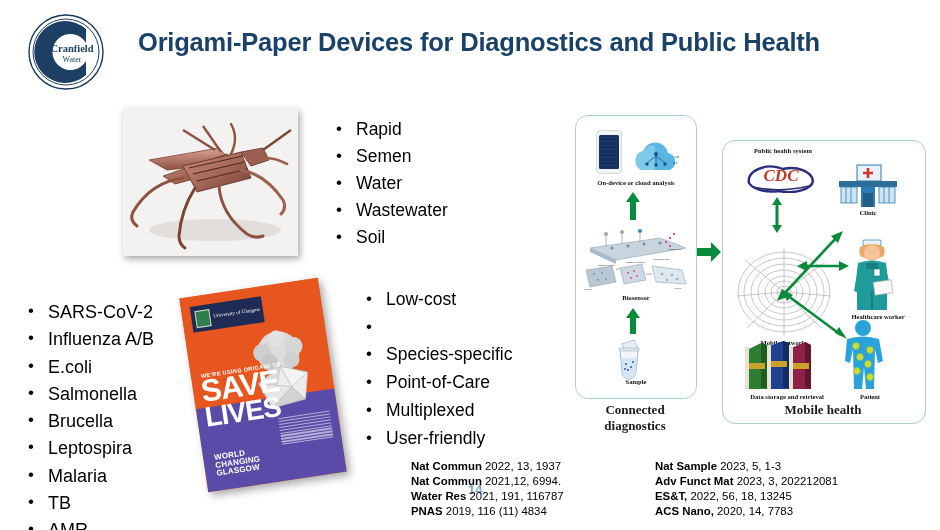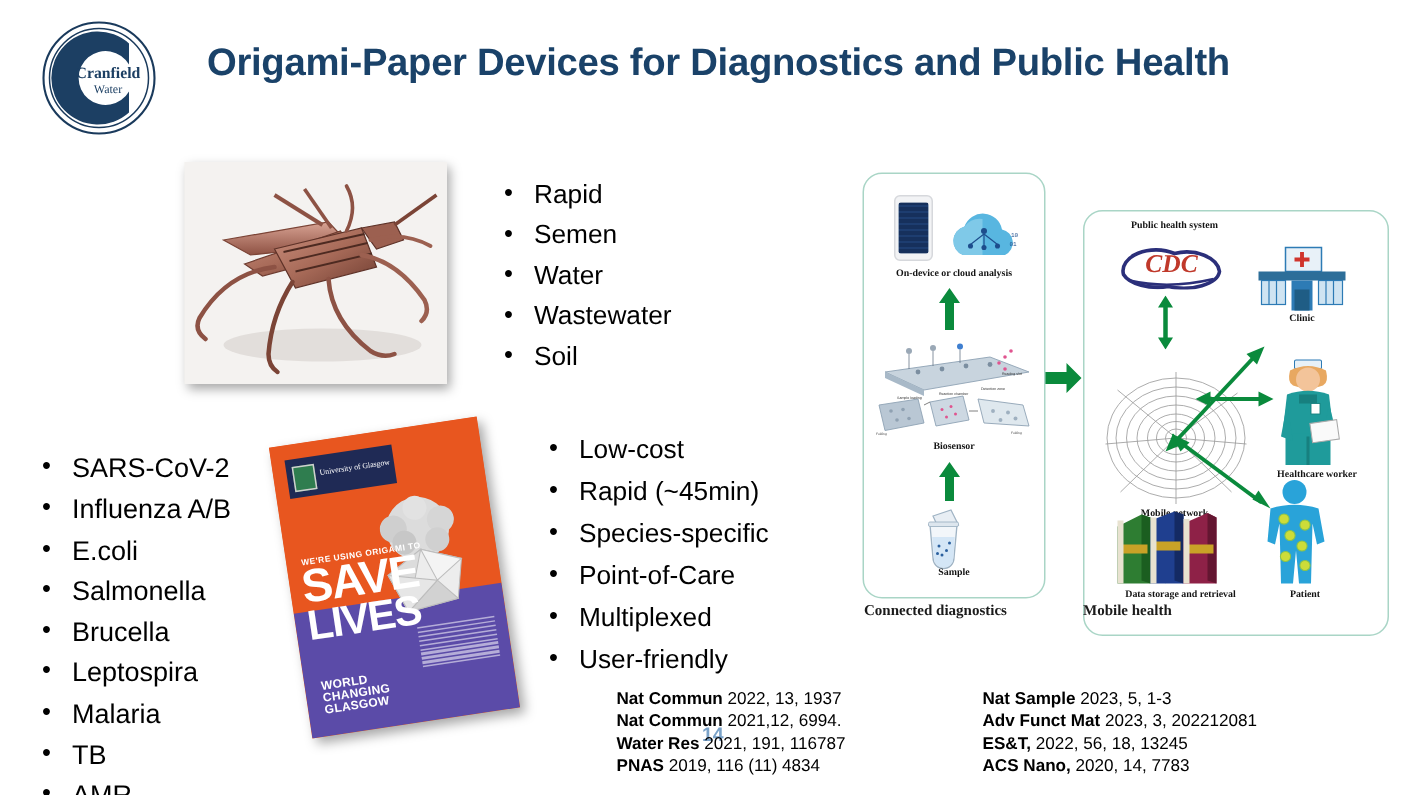--- a/index.html
+++ b/index.html
@@ -58,22 +58,22 @@
   .poster-footer{position:absolute;left:11px;bottom:13px;color:#fff;font-size:8px;
     font-weight:bold;line-height:1.02;letter-spacing:.2px;}
   .poster-para{position:absolute;right:8px;bottom:34px;width:52px;}
   .poster-para i{display:block;height:1.3px;background:rgba(255,255,255,.55);margin-bottom:1.6px;}
 
   
   #diagram{position:absolute;left:570px;top:110px;width:360px;height:310px;}
   .panel{position:absolute;border:1.2px solid #a9d5c6;border-radius:13px;background:#fff;}
   #panel-left{left:5px;top:5px;width:120px;height:282px;}
   #panel-right{left:152px;top:5px;width:202px;height:282px;margin-top:25px;}
-  .panel-caption{position:absolute;font-size:10px;font-weight:bold;color:#1b1b1b;
-     font-family:"Liberation Serif",serif;text-align:left;}
+  .panel-caption{position:absolute;font-size:13px;font-weight:bold;color:#1b1b1b;
+     font-family:"Liberation Serif",serif;text-align:center;}
   .node-label{position:absolute;font-size:6.6px;font-weight:bold;color:#141414;
      font-family:"Liberation Serif",serif;text-align:center;white-space:nowrap;}
   .garrow{position:absolute;}
   .phone{position:absolute;left:20px;top:14px;width:26px;height:44px;background:#f2f3f5;
      border:1px solid #d6d8dc;border-radius:4px;box-sizing:border-box;padding:4px 2px;}
   .phone-screen{width:100%;height:100%;background:#16305c;border-radius:1.5px;
      background-image:repeating-linear-gradient(0deg,#16305c 0 3px,#1d3d70 3px 4px),
        repeating-linear-gradient(90deg,rgba(60,160,220,.45) 0 1px,transparent 1px 5px);}
   .cloud{position:absolute;left:52px;top:22px;}
   .sample-tube{position:absolute;left:30px;top:222px;}
@@ -212,21 +212,20 @@
     </li>
 </ul>
 
 <ul class="bullets" id="feature-list">
   <li>
       <span class="dot">•</span>
       <span class="txt">Low-cost</span>
     </li>
   <li>
       <span class="dot">•</span>
-      <span class="txt">Rapid (~45min)</span>
     </li>
   <li>
       <span class="dot">•</span>
       <span class="txt">Species-specific</span>
     </li>
   <li>
       <span class="dot">•</span>
       <span class="txt">Point-of-Care</span>
     </li>
   <li>

